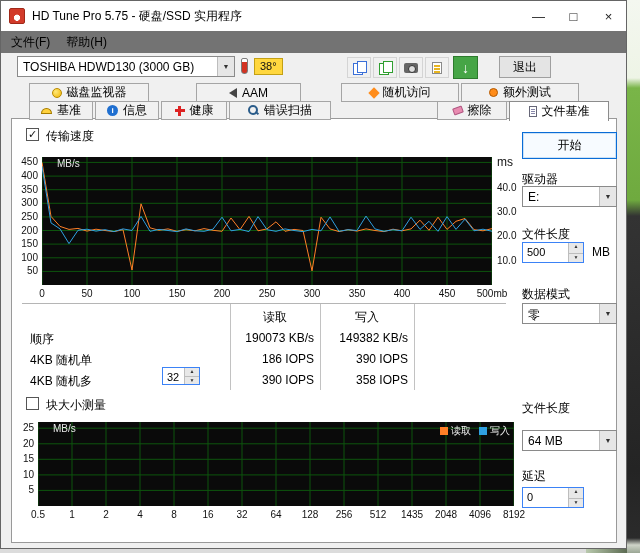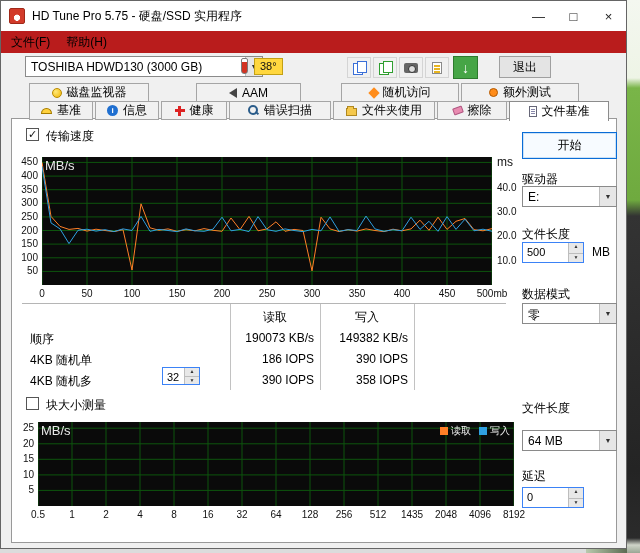--- a/index.html
+++ b/index.html
@@ -10,28 +10,28 @@
     background:linear-gradient(#f4f7f0 0px,#eef4e6 78px,#79b548 88px,#6faa3f 200px,#333333 216px,#242424 470px,#2b2b2b 538px,#cfd4c9 545px,#9aa694 553px)}
   #desktop-fragment{position:absolute;left:586px;top:544px;width:41px;height:9px;background:linear-gradient(90deg,#b9c9ad,#5c6b52)}
   #window{position:absolute;left:0;top:0;width:627px;height:549px;background:#f0f0f0;border:1px solid #656565}
 
   .titlebar{position:absolute;left:0;top:0;width:100%;height:30px;background:#fff;display:flex;align-items:center}
   .app-icon{width:16px;height:16px;margin-left:8px;border-radius:2px;flex:none;border:1px solid #a02818;
     background:radial-gradient(circle at 50% 62%,#ffffff 0 26%,#d23b2a 30% 100%)}
   .title{margin-left:7px;font-size:12px;color:#000;flex:1 1 auto;white-space:nowrap;overflow:hidden}
   .winbtn{width:35px;height:100%;display:flex;align-items:center;justify-content:center;font-size:13px;color:#222}
 
-  .menubar{position:absolute;left:0;top:30px;width:100%;height:22px;background:#b91c1c;font-size:12px;display:flex;align-items:center;padding-left:2px}
+  .menubar{position:absolute;left:0;top:30px;width:100%;height:22px;background:#737373;font-size:12px;display:flex;align-items:center;padding-left:2px}
   .menu-item{padding:3px 8px}
 
   .toolbar{position:absolute;left:0;top:52px;width:100%;height:30px;background:#f0f0f0}
   .combo{background:#fff;border:1px solid #8a8a8a;font-size:12px;display:flex;align-items:stretch;position:absolute}
   .combo .cb-text{flex:1 1 auto;padding:3px 0 0 5px;white-space:nowrap;overflow:hidden}
   .combo .cb-arrow{width:17px;background:#e6e6e6;border-left:1px solid #bdbdbd;display:flex;align-items:center;justify-content:center;font-size:7px;color:#333;flex:none}
-  #drive-combo{left:24px;top:3px;width:238px;height:21px}
+  #drive-combo{left:16px;top:3px;width:218px;height:21px}
   .thermo{position:absolute;left:240px;top:5px;width:7px;height:16px;background:linear-gradient(#ffffff 25%,#d23322 25%);border:1px solid #7c7c7c;border-radius:2px 2px 3px 3px}
   .temp-badge{position:absolute;left:253px;top:5px;height:17px;padding:1px 5px 0;background:#ffd73e;border:1px solid #c3a014;font-size:11px;color:#111}
   .tb-btn{position:absolute;top:4px;width:24px;height:21px;display:flex;align-items:center;justify-content:center;border:1px solid #d4d4d4;background:#f0f0f0}
   #tb-copy{left:346px}#tb-copy2{left:372px}#tb-camera{left:398px}#tb-textdoc{left:424px}
   #tb-download{position:absolute;left:452px;top:3px;width:25px;height:23px;background:#46a546;border:1px solid #2d7a2d;color:#fff;font-size:14px;display:flex;align-items:center;justify-content:center}
   #exit-btn{position:absolute;left:498px;top:3px;width:52px;height:22px;background:#e4e4e4;border:1px solid #9f9f9f;font-size:12px;display:flex;align-items:center;justify-content:center}
 
   .i-copy,.i-copy2{position:relative;width:13px;height:13px}
   .i-copy::before,.i-copy::after{content:"";position:absolute;width:8px;height:10px;background:#fff;border:1px solid #3a6fd8}
   .i-copy::before{left:0;top:2px}.i-copy::after{left:4px;top:0}
@@ -74,21 +74,21 @@
   .checkbox.checked::after{content:"\2713"}
   #cb1{left:14px;top:9px}
   #cb1-label{position:absolute;left:34px;top:9px;font-size:12px}
   #cb2{left:14px;top:278px}
   #cb2-label{position:absolute;left:34px;top:278px;font-size:12px}
 
   .tick{position:absolute;font-size:10px;color:#111}
   #c1-left{position:absolute;left:2px;top:38px;width:26px;height:128px}
   #c1-left .tick{right:2px}
   #c1-plot{position:absolute;left:30px;top:38px;width:450px;height:128px;background:#0a0a0a;overflow:hidden}
-  .plot-unit{position:absolute;left:3px;top:1px;font-size:13px;color:#e8e8e8;z-index:2}
+  .plot-unit{position:absolute;left:15px;top:1px;font-size:10px;color:#e8e8e8;z-index:2}
   #c1-right{position:absolute;left:482px;top:38px;width:32px;height:128px}
   #c1-right .tick{left:3px}
   #c1-right .unit-r{position:absolute;left:3px;top:-2px;font-size:12px;color:#111}
   #c1-x{position:absolute;left:30px;top:169px;width:470px;height:12px}
   .xtick{position:absolute;font-size:10px;color:#111;width:44px;text-align:center;top:0}
 
   #results{position:absolute;left:10px;top:184px;width:484px;height:88px;border-top:1px solid #b5b5b5}
   .vline{position:absolute;top:0;width:1px;height:86px;background:#c2c2c2}
   #vl1{left:208px}#vl2{left:298px}#vl3{left:392px}
   .th{position:absolute;top:5px;font-size:12px;text-align:center}
@@ -202,24 +202,20 @@
       <span class="ic ic-info"></span>
       <span>信息</span>
     </div>
     <div class="tab r2" id="tab-health">
       <span class="ic ic-health"></span>
       <span>健康</span>
     </div>
     <div class="tab r2" id="tab-scan">
       <span class="ic ic-scan"></span>
       <span>错误扫描</span>
-    </div>
-    <div class="tab r2" id="tab-folder">
-      <span class="ic ic-folder"></span>
-      <span>文件夹使用</span>
     </div>
     <div class="tab r2" id="tab-erase">
       <span class="ic ic-erase"></span>
       <span>擦除</span>
     </div>
     <div class="tab r2 active" id="tab-filebench">
       <span class="ic ic-doc"></span>
       <span>文件基准</span>
     </div>
 

